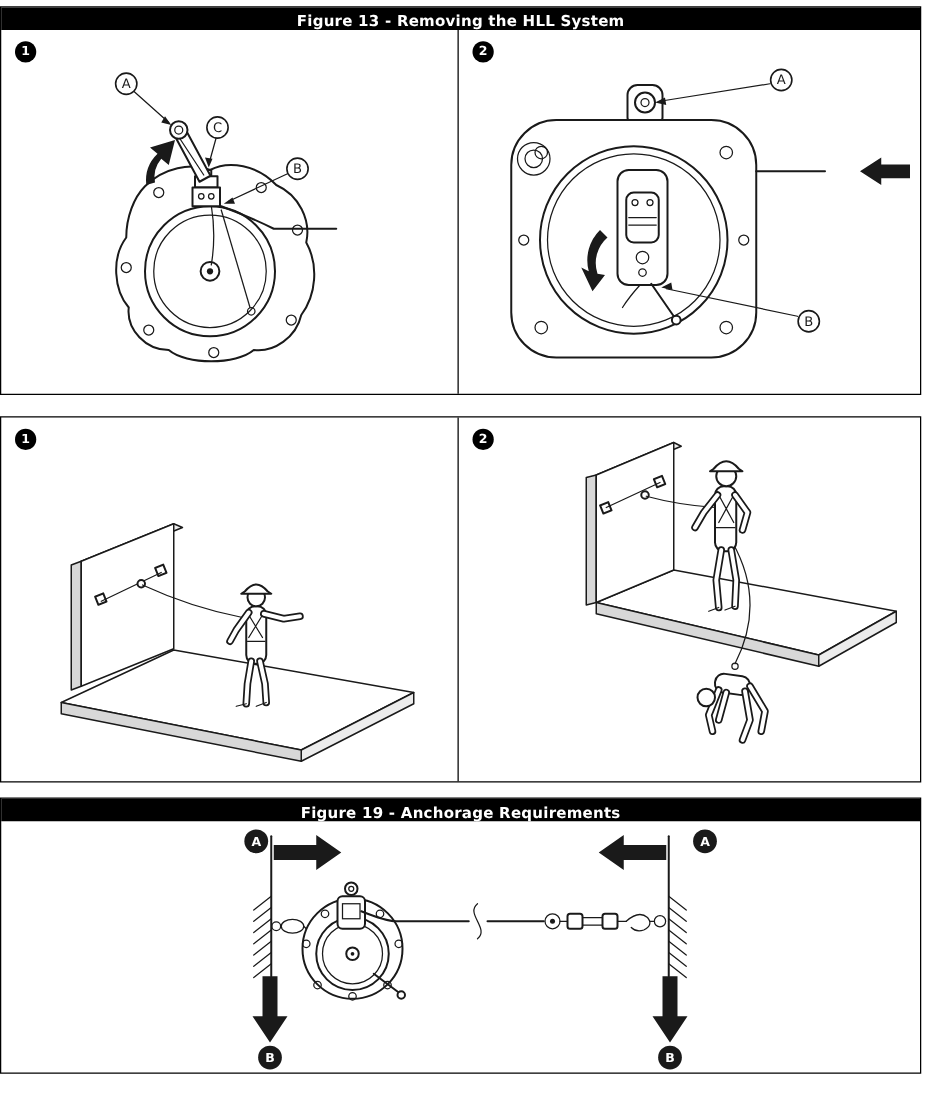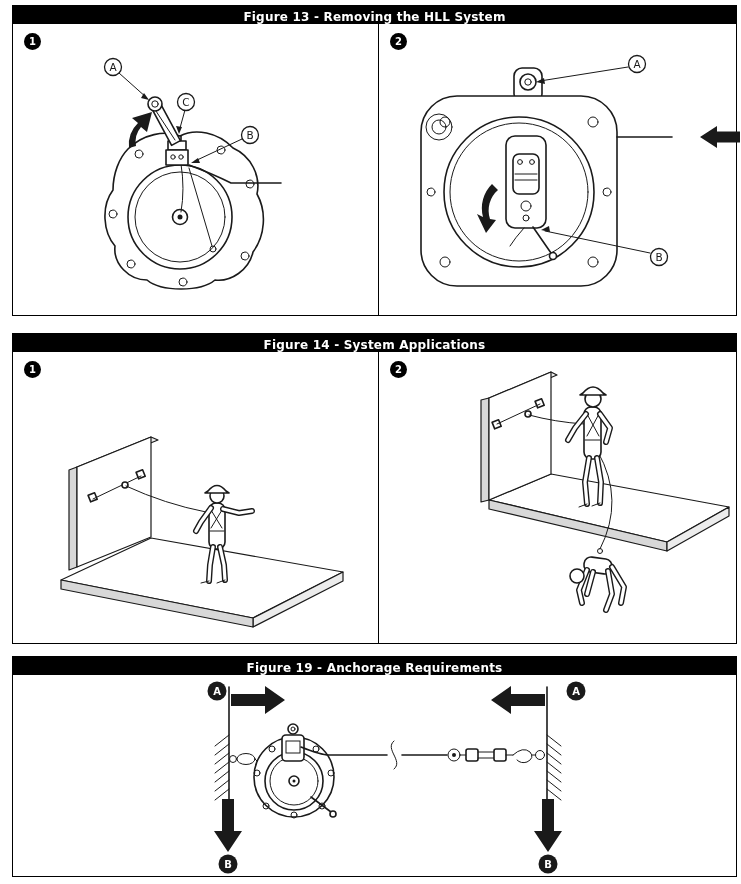--- a/index.html
+++ b/index.html
@@ -1,17 +1,17 @@
 <!DOCTYPE html>
 <html><head>
 <meta charset="utf-8">
 <style>
   html,body { margin:0; padding:0; background:#fff; }
   body { width:741px; height:884px; font-family:"DejaVu Sans", sans-serif; }
-  .page { width:741px; height:884px; box-sizing:border-box; padding:5px 4px 0 12px; background:#fff; }
+  .page { width:741px; height:884px; box-sizing:border-box; padding:5px 4px 0 0; background:#fff; }
   .figure-box { border:1px solid #000; background:#fff; }
   .mb17 { margin-bottom:17px; }
   .mb12 { margin-bottom:12px; }
   .figure-title-bar { height:18px; background:#000; color:#fff; text-align:center; }
   .figure-title { font-weight:bold; font-size:12px; line-height:18px; letter-spacing:.2px; }
   .figure-body { display:flex; position:relative; }
   .panel { position:relative; flex:0 0 auto; }
   .panel + .panel { border-left:1px solid #000; }
   .badge { position:absolute; top:9px; left:11px; width:17px; height:17px; background:#000; color:#fff;
            border-radius:50%; font-size:10px; font-weight:bold; display:flex; align-items:center; justify-content:center; }
@@ -150,23 +150,20 @@
             <circle class="callout-circle" cx="280" cy="233" r="8.5"></circle>
             <text class="callout-text" x="280" y="233" dy="3.6">B</text>
           </g>
         </svg>
       </div>
 
     </div>
   </section>
 
   <section class="figure-box mb12">
-    <div class="figure-title-bar">
-      <span class="figure-title">Figure 14 - System Applications</span>
-    </div>
     <div class="figure-body">
 
       <div class="panel">
         <span class="badge">1</span>
         <svg width="365" height="291" viewBox="0 0 365 291">
           <g>
             <polygon class="face" points="48,228 138,186 330,220 240,266"></polygon>
             <polygon class="shade-a" points="330,220 240,266 240,275 330,229"></polygon>
             <polygon class="shade-b" points="48,228 240,266 240,275 48,237"></polygon>
           </g>

